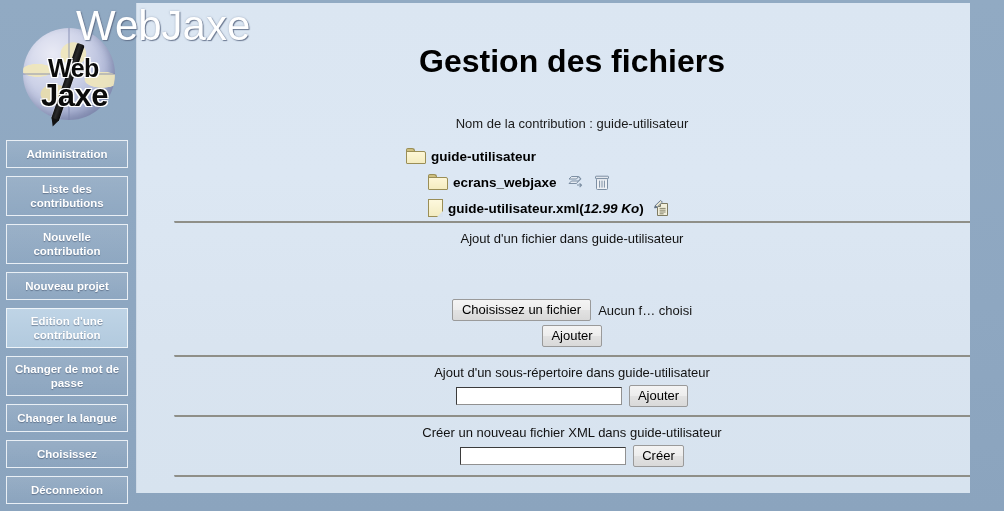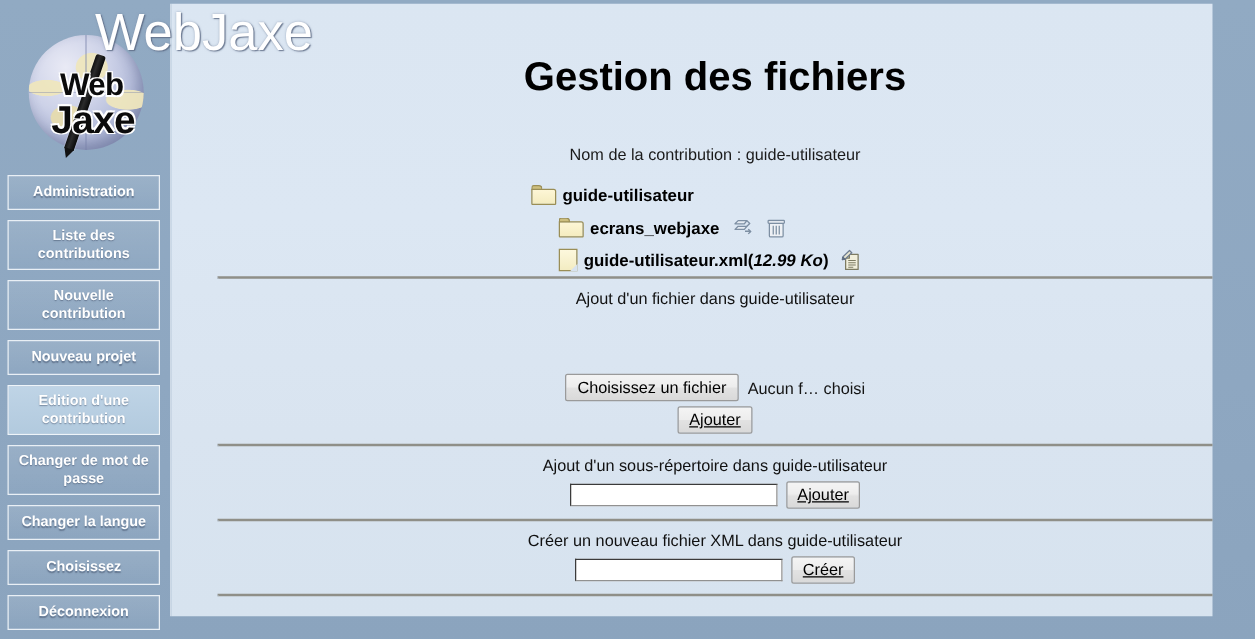--- a/index.html
+++ b/index.html
@@ -199,21 +199,20 @@
   #file-tree {
     margin-top: 12px;
     padding-left: 232px;
     font-size: 13.5px;
   }
   .tree-row {
     display: flex;
     align-items: center;
     height: 26px;
     white-space: nowrap;
-    margin-left: 19px;
   }
   .tree-row.level1 { padding-left: 0px; }
   .tree-row.level2 { padding-left: 22px; }
 
   .icon-folder {
     position: relative;
     width: 20px; height: 16px;
     flex: 0 0 auto;
     margin-right: 5px;
   }
@@ -305,21 +304,21 @@
     font-family: "Liberation Sans", sans-serif;
     font-size: 13px;
     color: #000;
     background: linear-gradient(to bottom, #f4f4f4 0%, #ededed 48%, #e2e2e2 52%, #d9d9d9 100%);
     border: 1px solid #9a9a9a;
     border-radius: 2px;
     padding: 2px 9px;
     cursor: pointer;
     line-height: 16px;
   }
-  .btn-small { padding: 2px 8px; text-decoration: underline; }
+  .btn-small { padding: 2px 8px; }
 
   .text-input {
     font-family: "Liberation Sans", sans-serif;
     font-size: 13px;
     width: 166px;
     height: 18px;
     padding: 0 3px;
     background: #ffffff;
     border: 1px solid #3b3b3b;
     border-right-color: #919191;

